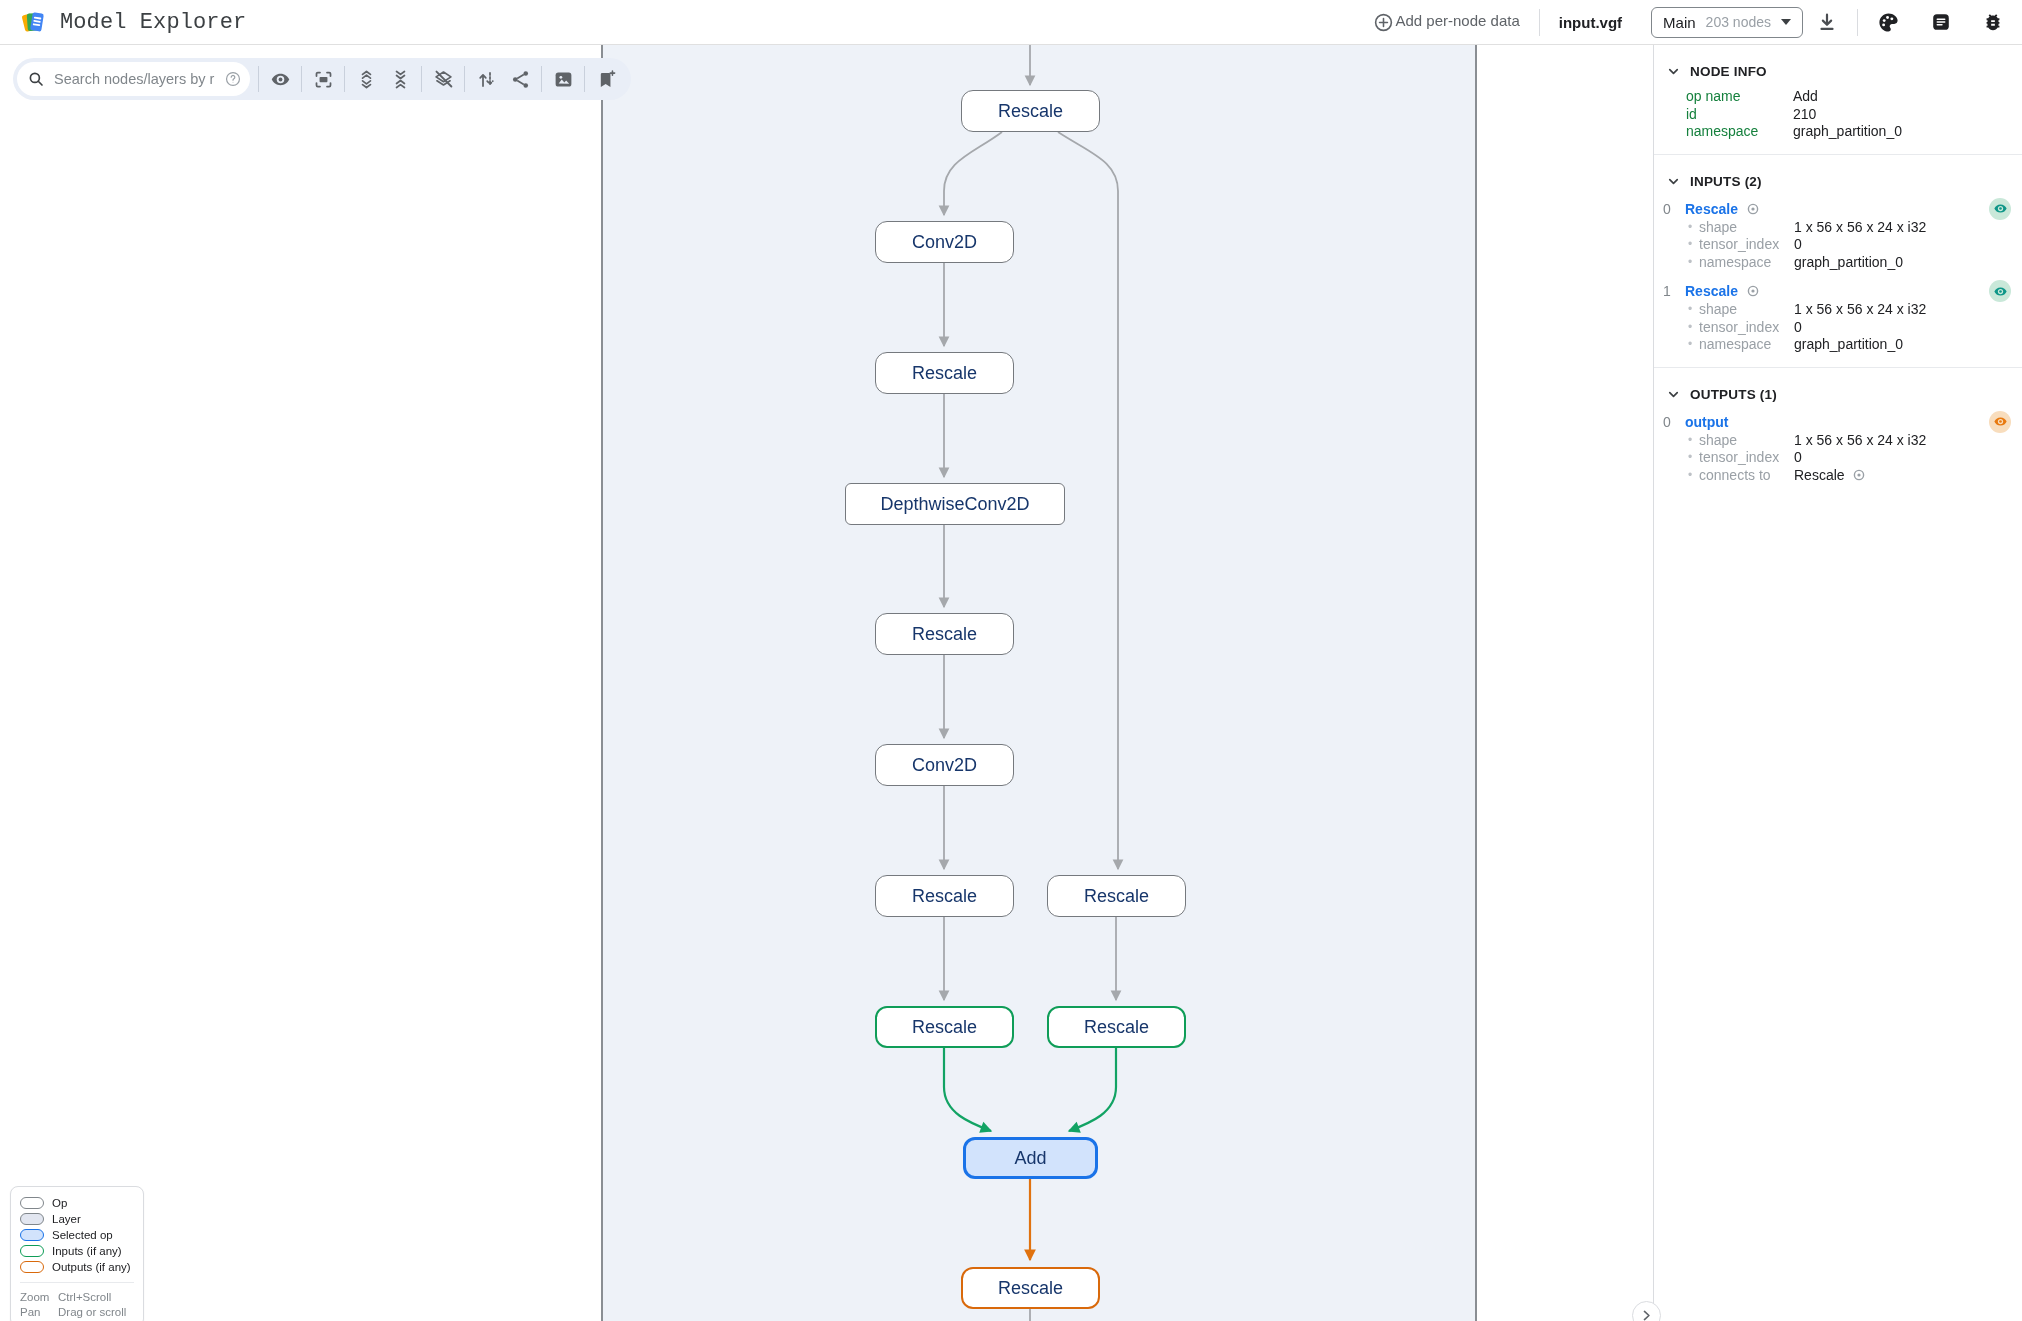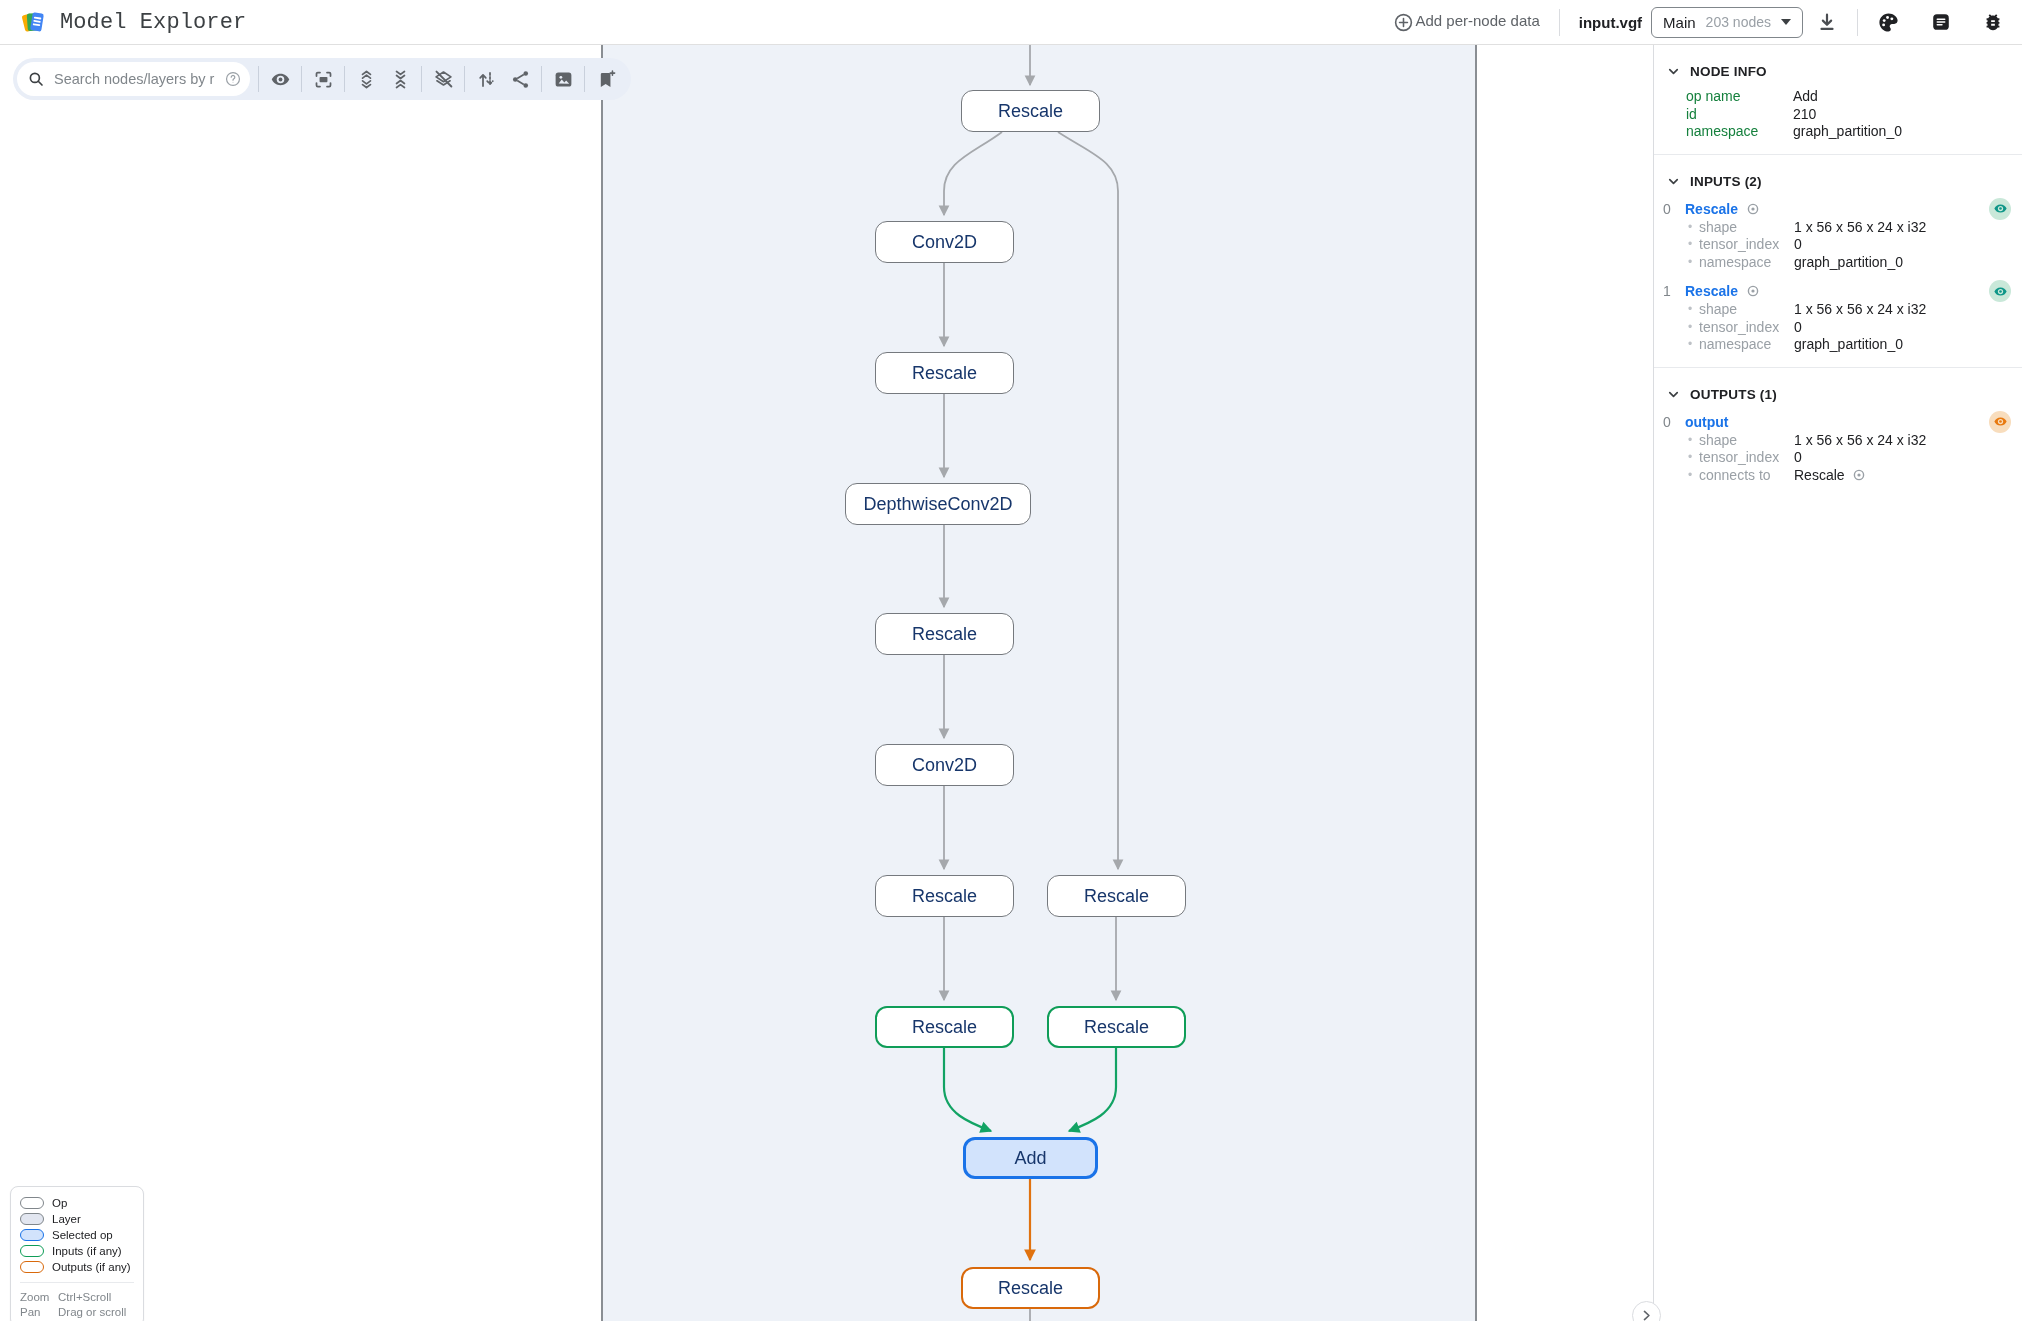--- a/index.html
+++ b/index.html
@@ -14,21 +14,21 @@
   .topbar {
     position:absolute; left:0; top:0; width:2022px; height:45px;
     border-bottom:1px solid #e0e0e0; background:#fff;
     display:flex; align-items:center; padding:0 18px 0 20px;
   }
   .brand { display:flex; align-items:center; gap:13px;font-family:Liberation Mono, monospace; }
   .app-title { font-size:22px; color:#3c4043; letter-spacing:.1px; }
   .topbar-right { margin-left:auto; display:flex; align-items:center; }
   .btn-addnode { display:flex; align-items:flex-start; gap:1px; color:#5f6368; font-size:15px; cursor:pointer; }
   .vdiv { width:1px; height:27px; background:#dadce0; margin:0 19px; }
-  .model-file { font-size:15px; font-weight:700; color:#202124; margin-right:9px; }
+  .model-file { font-size:15px; font-weight:700; color:#202124; margin-right:29px; }
   .graph-select {
     display:flex; align-items:center; gap:10px; height:31px; padding:0 11px;
     border:1px solid #80868b; border-radius:6px; cursor:pointer;
   }
   .gs-name { font-size:15px; color:#202124; }
   .gs-count { font-size:14px; color:#9aa0a6; }
   .caret-down { width:0; height:0; border-left:5px solid transparent; border-right:5px solid transparent; border-top:6px solid #3c4043; }
   .tb-icon { color:#5f6368; cursor:pointer; display:flex; align-items:center; }
   .tb-icon.black { color:#202124; }
   .dl-icon { margin-left:13px; color:#4a4d51; }
@@ -238,21 +238,21 @@
         <path d="M515,1003 L515,1042 C515,1068 489,1078 468,1086" marker-end="url(#ae)"></path>
       </g>
       <g fill="none" stroke="#e0720f" stroke-width="2.2">
         <path d="M429,1134 L429,1215" marker-end="url(#ao)"></path>
       </g>
     </svg>
 
     <div class="node" style="left:360px; top:45px;  width:139px;">Rescale</div>
     <div class="node" style="left:274px; top:176px; width:139px;">Conv2D</div>
     <div class="node" style="left:274px; top:307px; width:139px;">Rescale</div>
-    <div class="node" style="left:244px; top:438px; width:186px;">DepthwiseConv2D</div>
+    <div class="node" style="left:244px; top:438px; width:220px;border-radius:6px;">DepthwiseConv2D</div>
     <div class="node" style="left:274px; top:568px; width:139px;">Rescale</div>
     <div class="node" style="left:274px; top:699px; width:139px;">Conv2D</div>
     <div class="node" style="left:274px; top:830px; width:139px;">Rescale</div>
     <div class="node" style="left:446px; top:830px; width:139px;">Rescale</div>
     <div class="node input" style="left:274px; top:961px; width:139px;">Rescale</div>
     <div class="node input" style="left:446px; top:961px; width:139px;">Rescale</div>
     <div class="node selected" style="left:362px; top:1092px; width:135px;">Add</div>
     <div class="node output" style="left:360px; top:1222px; width:139px;">Rescale</div>
   </div>
 

